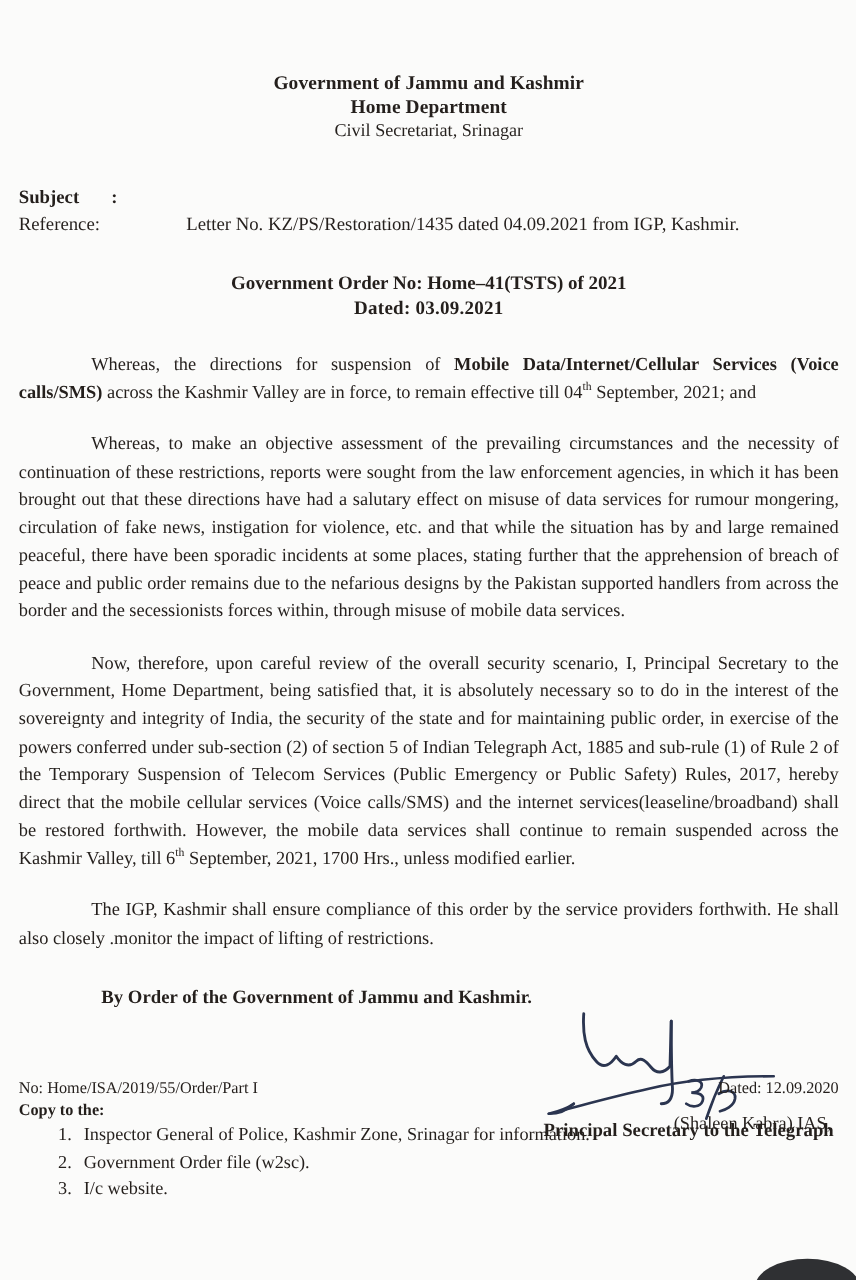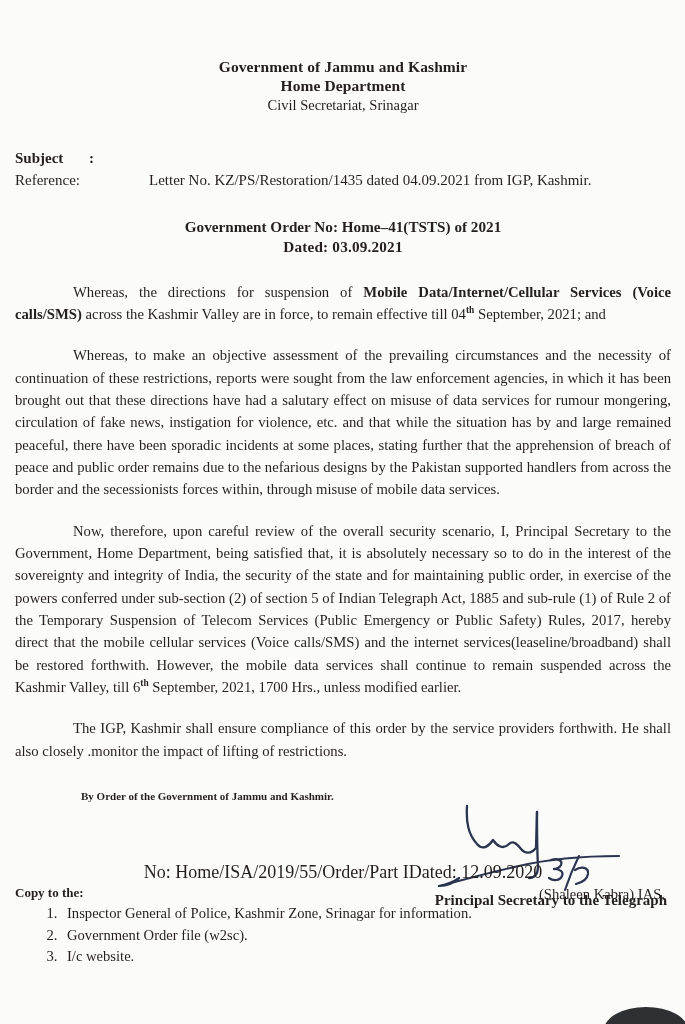--- a/index.html
+++ b/index.html
@@ -86,27 +86,26 @@
     text-justify: inter-word;
     text-indent: 58px;
     margin-top: 19px;
   }
   .body-para.first { margin-top: 25px; }
   .body-para b { font-weight: bold; }
   sup {
     font-size: .64em;
     vertical-align: super;
     line-height: 0;
-    font-weight: bold;
   }
 
   
   .by-order {
     font-weight: bold;
-    font-size: 11px;
+    font-size: 15px;
     margin-top: 28px;
     padding-left: 66px;
   }
 
   
   .sign-block {
     margin-top: 4px;
     text-align: right;
     position: relative;
     height: 96px;
@@ -136,23 +135,23 @@
 
   
   .footer {
     position: absolute;
     left: 15px;
     right: 14px;
     top: 862px;
   }
   .footer-top {
     display: flex;
-    justify-content: center;
+    justify-content: space-between;
     align-items: baseline;
-    font-size: 18px;
+    font-size: 13px;
   }
   .copy-to {
     font-weight: bold;
     font-size: 13px;
     margin-top: 2px;
   }
   .copy-list {
     margin: 2px 0 0 0;
     padding-left: 46px;
     font-size: 14.6px;

